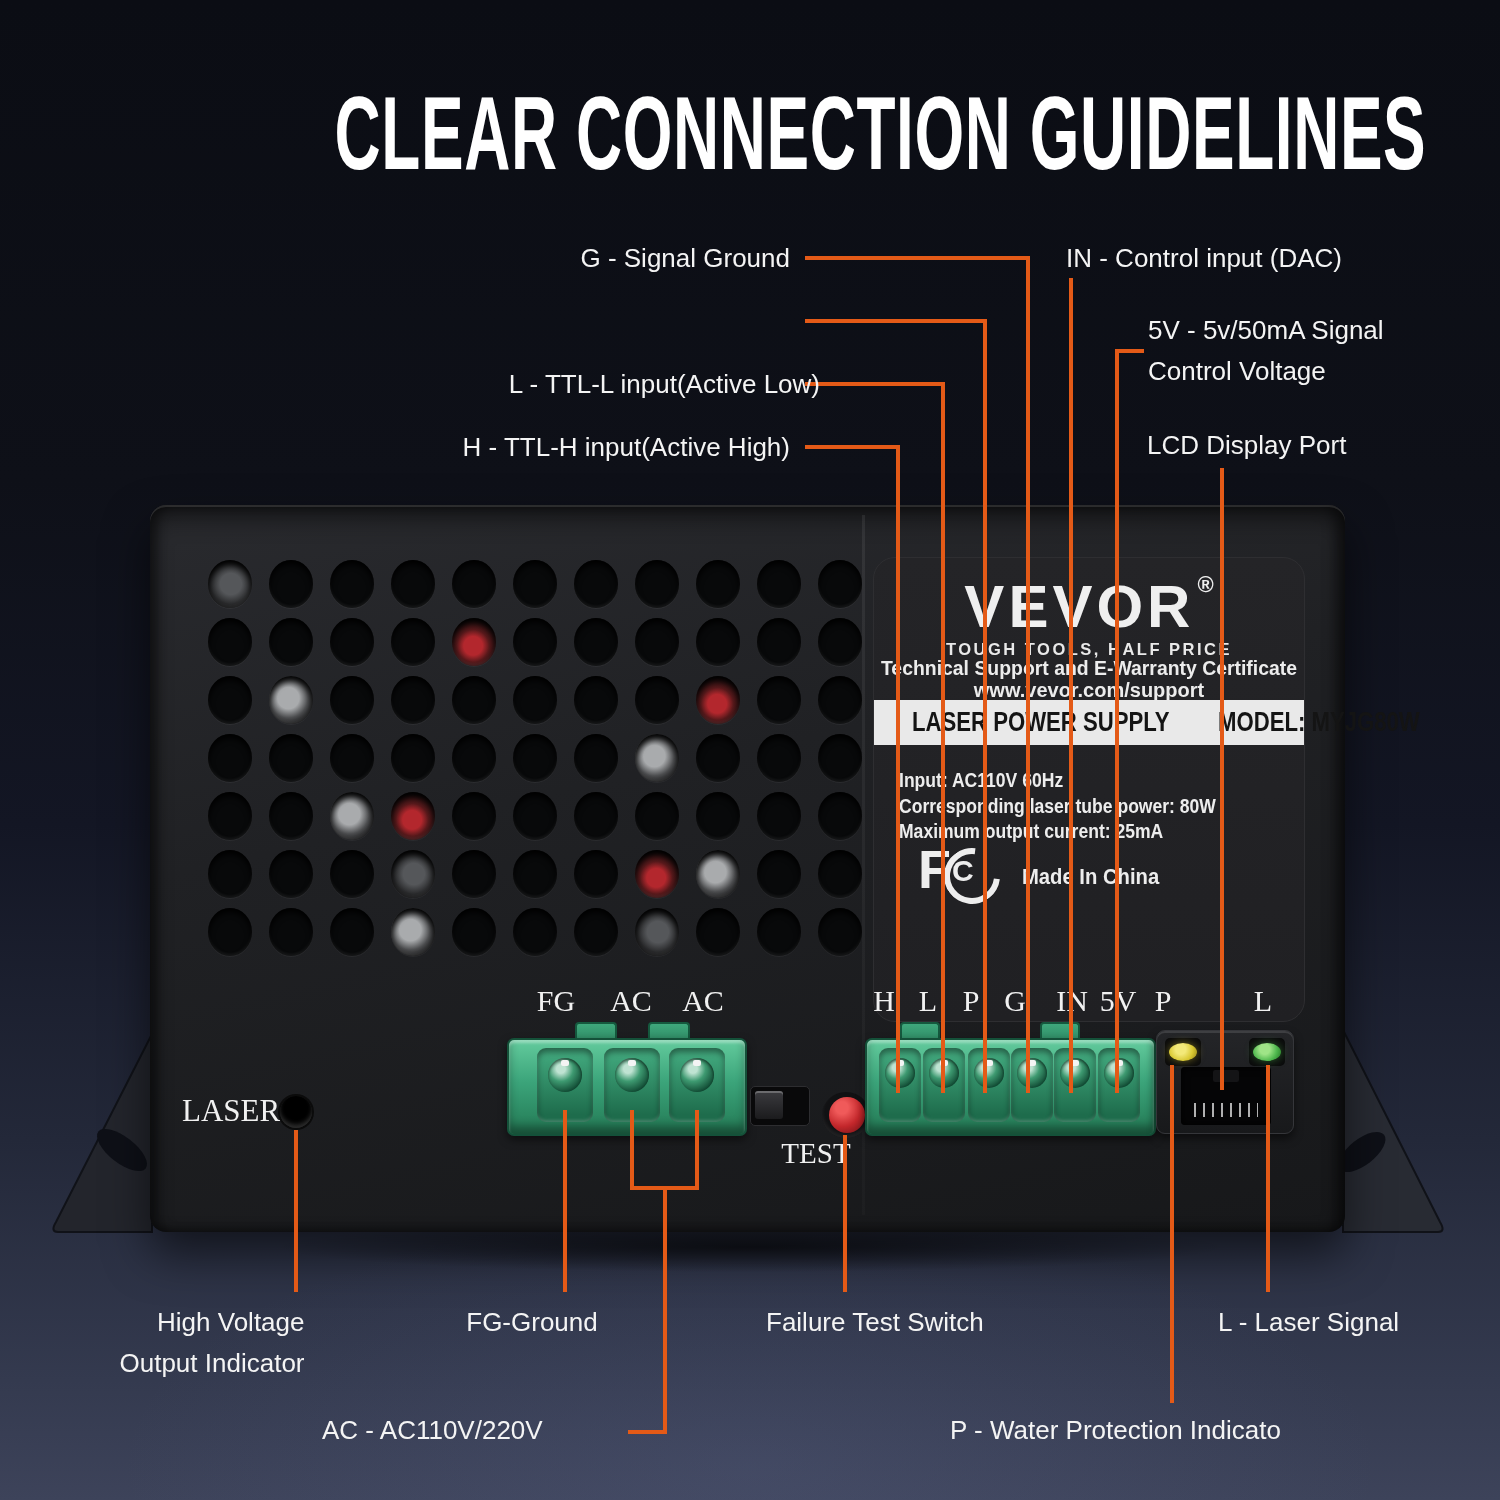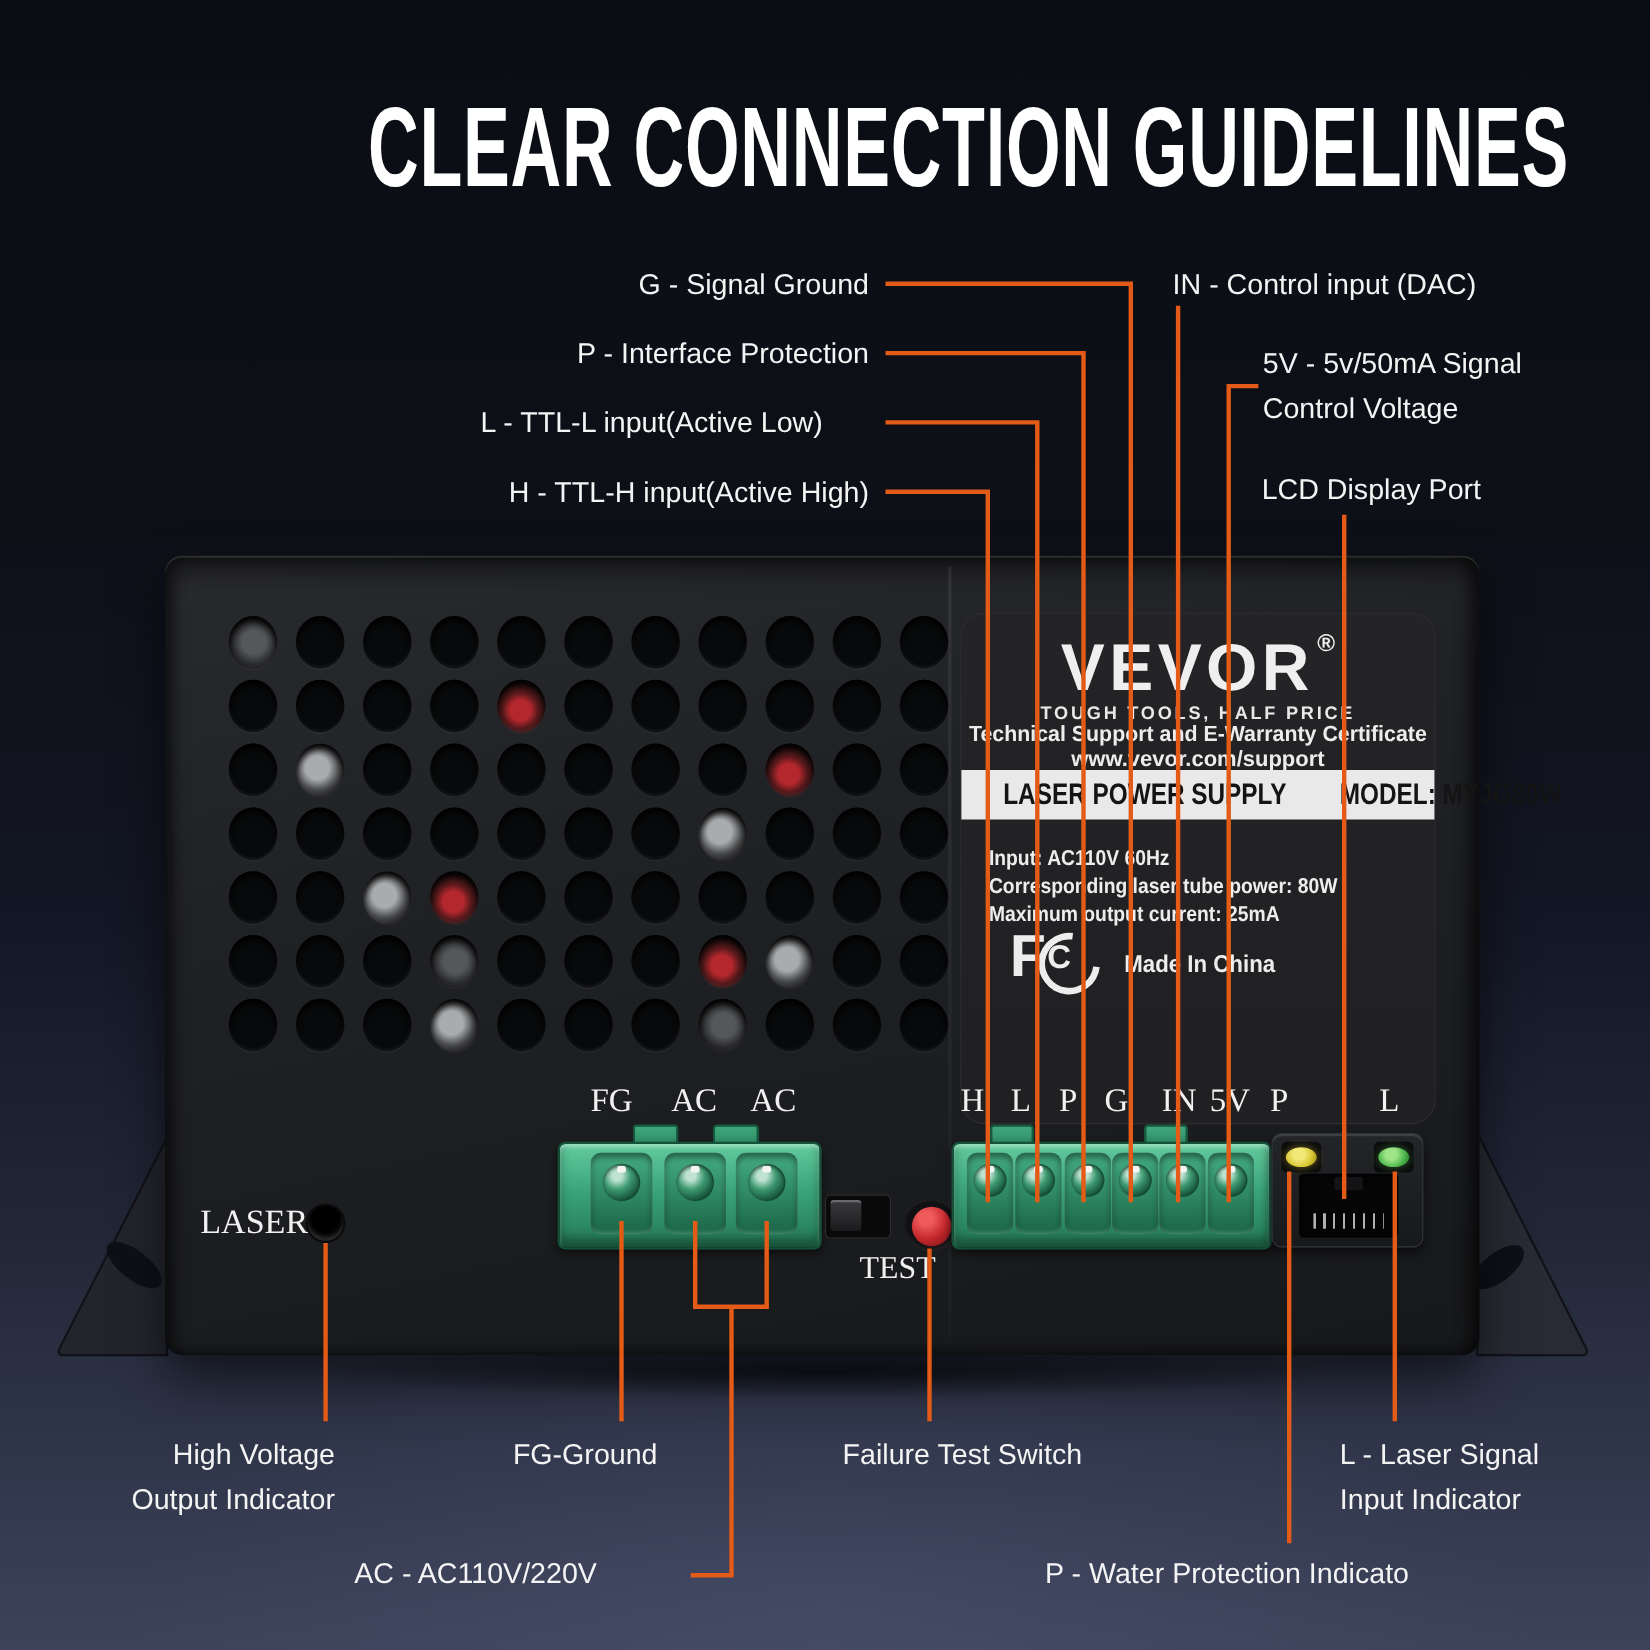--- a/index.html
+++ b/index.html
@@ -327,38 +327,36 @@
       <path d="M1172 1065 L1172 1403"></path>
       <path d="M1268 1065 L1268 1292"></path>
     </g>
   </svg>
 
   <div class="title-wrap">
     <span class="title">CLEAR CONNECTION GUIDELINES</span>
   </div>
 
   <div class="co right-align" style="right:710px;top:238px">G - Signal Ground</div>
-  <div class="co right-align" style="right:710px;top:301px">P - Interface Protection</div>
-  <div class="co right-align" style="right:752px;top:364px">L - TTL-L input(Active Low)</div>
+  <div class="co right-align" style="right:680px;top:364px">L - TTL-L input(Active Low)</div>
   <div class="co right-align" style="right:710px;top:427px">H - TTL-H input(Active High)</div>
   <div class="co" style="left:1066px;top:238px">IN - Control input (DAC)</div>
   <div class="co" style="left:1148px;top:310px">
     <div>5V - 5v/50mA Signal</div>
     <div>Control Voltage</div>
   </div>
   <div class="co" style="left:1147px;top:425px">LCD Display Port</div>
 
   <div class="co center" style="left:212px;top:1302px;text-align:right">
     <div>High Voltage</div>
     <div>Output Indicator</div>
   </div>
   <div class="co center" style="left:532px;top:1302px">FG-Ground</div>
   <div class="co" style="left:766px;top:1302px">
     <div>Failure Test Switch</div>
   </div>
   <div class="co" style="left:1218px;top:1302px">
     <div>L - Laser Signal</div>
-    <div>Input Indicator</div>
   </div>
   <div class="co" style="left:322px;top:1410px">AC - AC110V/220V</div>
   <div class="co" style="left:950px;top:1410px">P - Water Protection Indicato</div>
 
 </div>
 
 </body></html>

